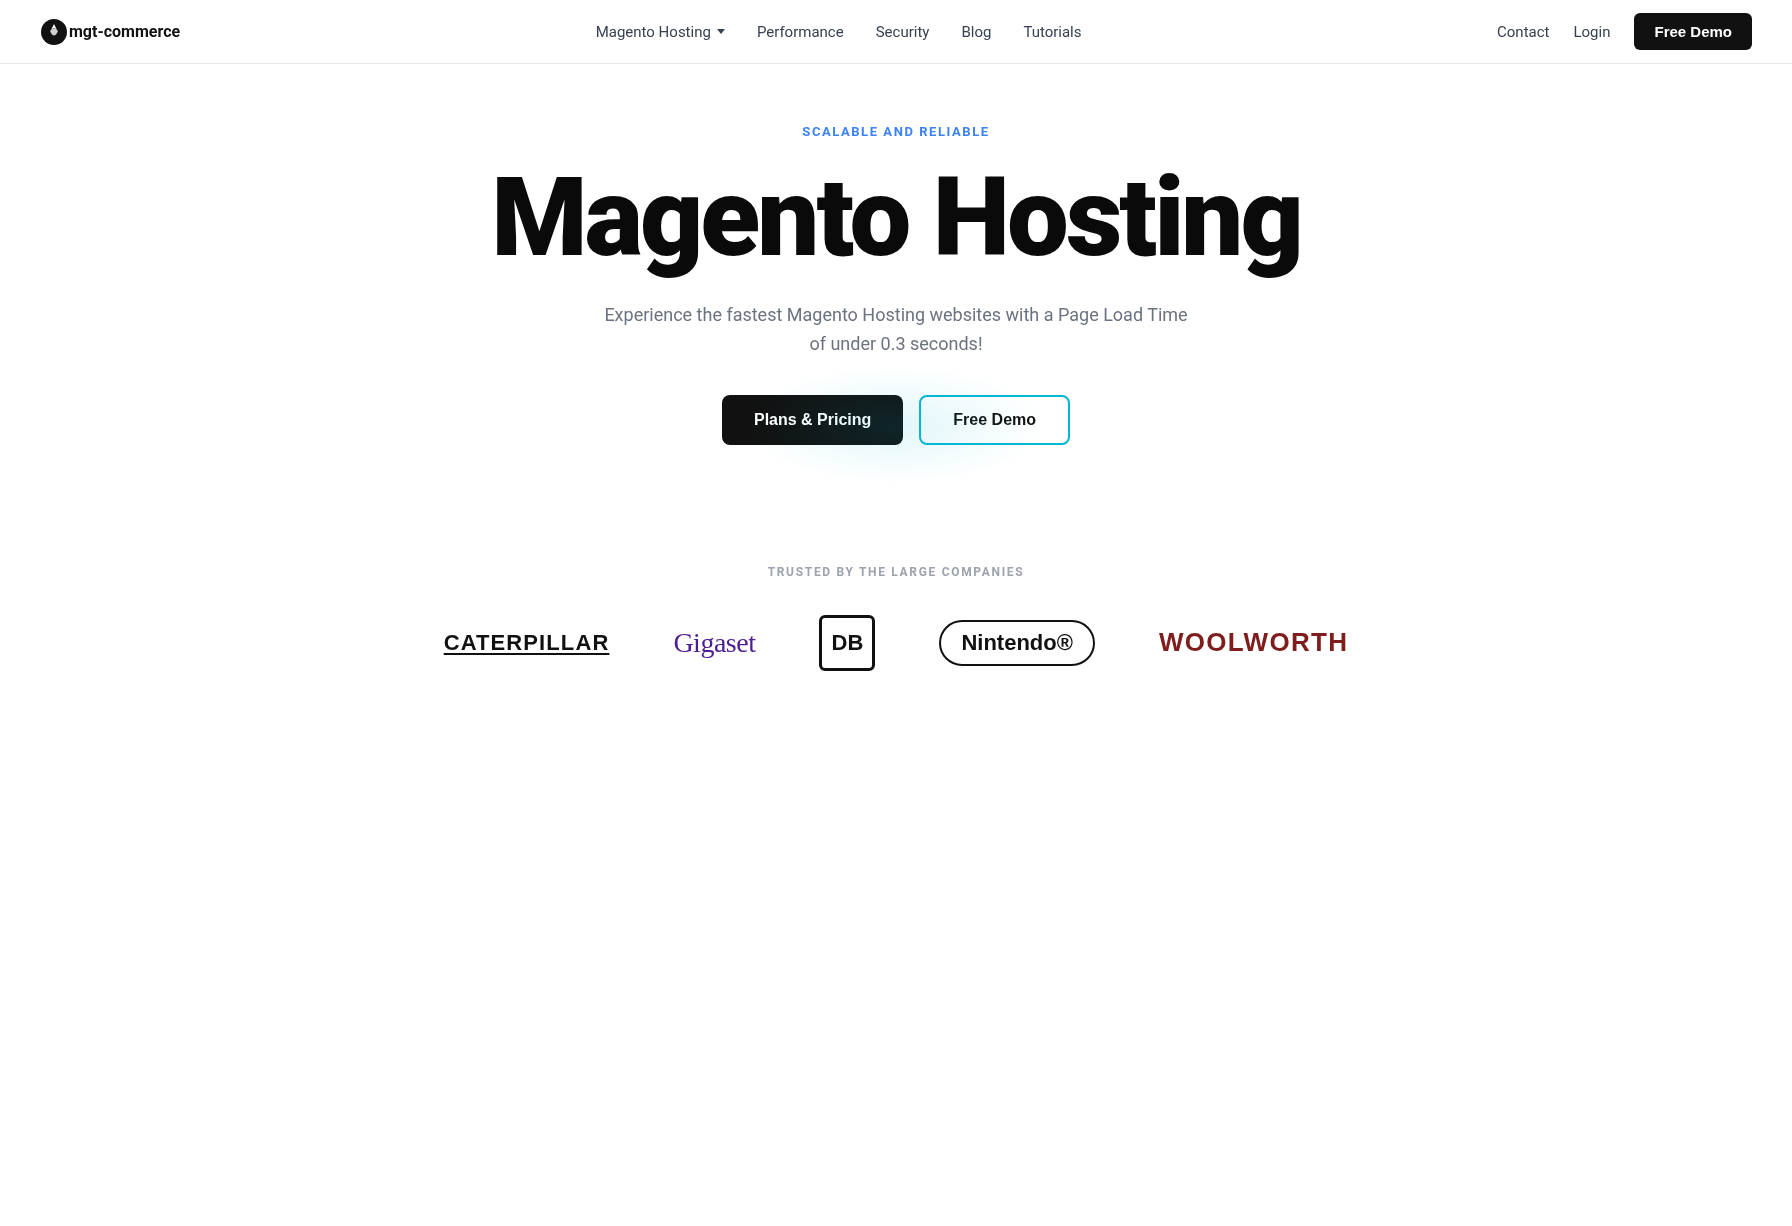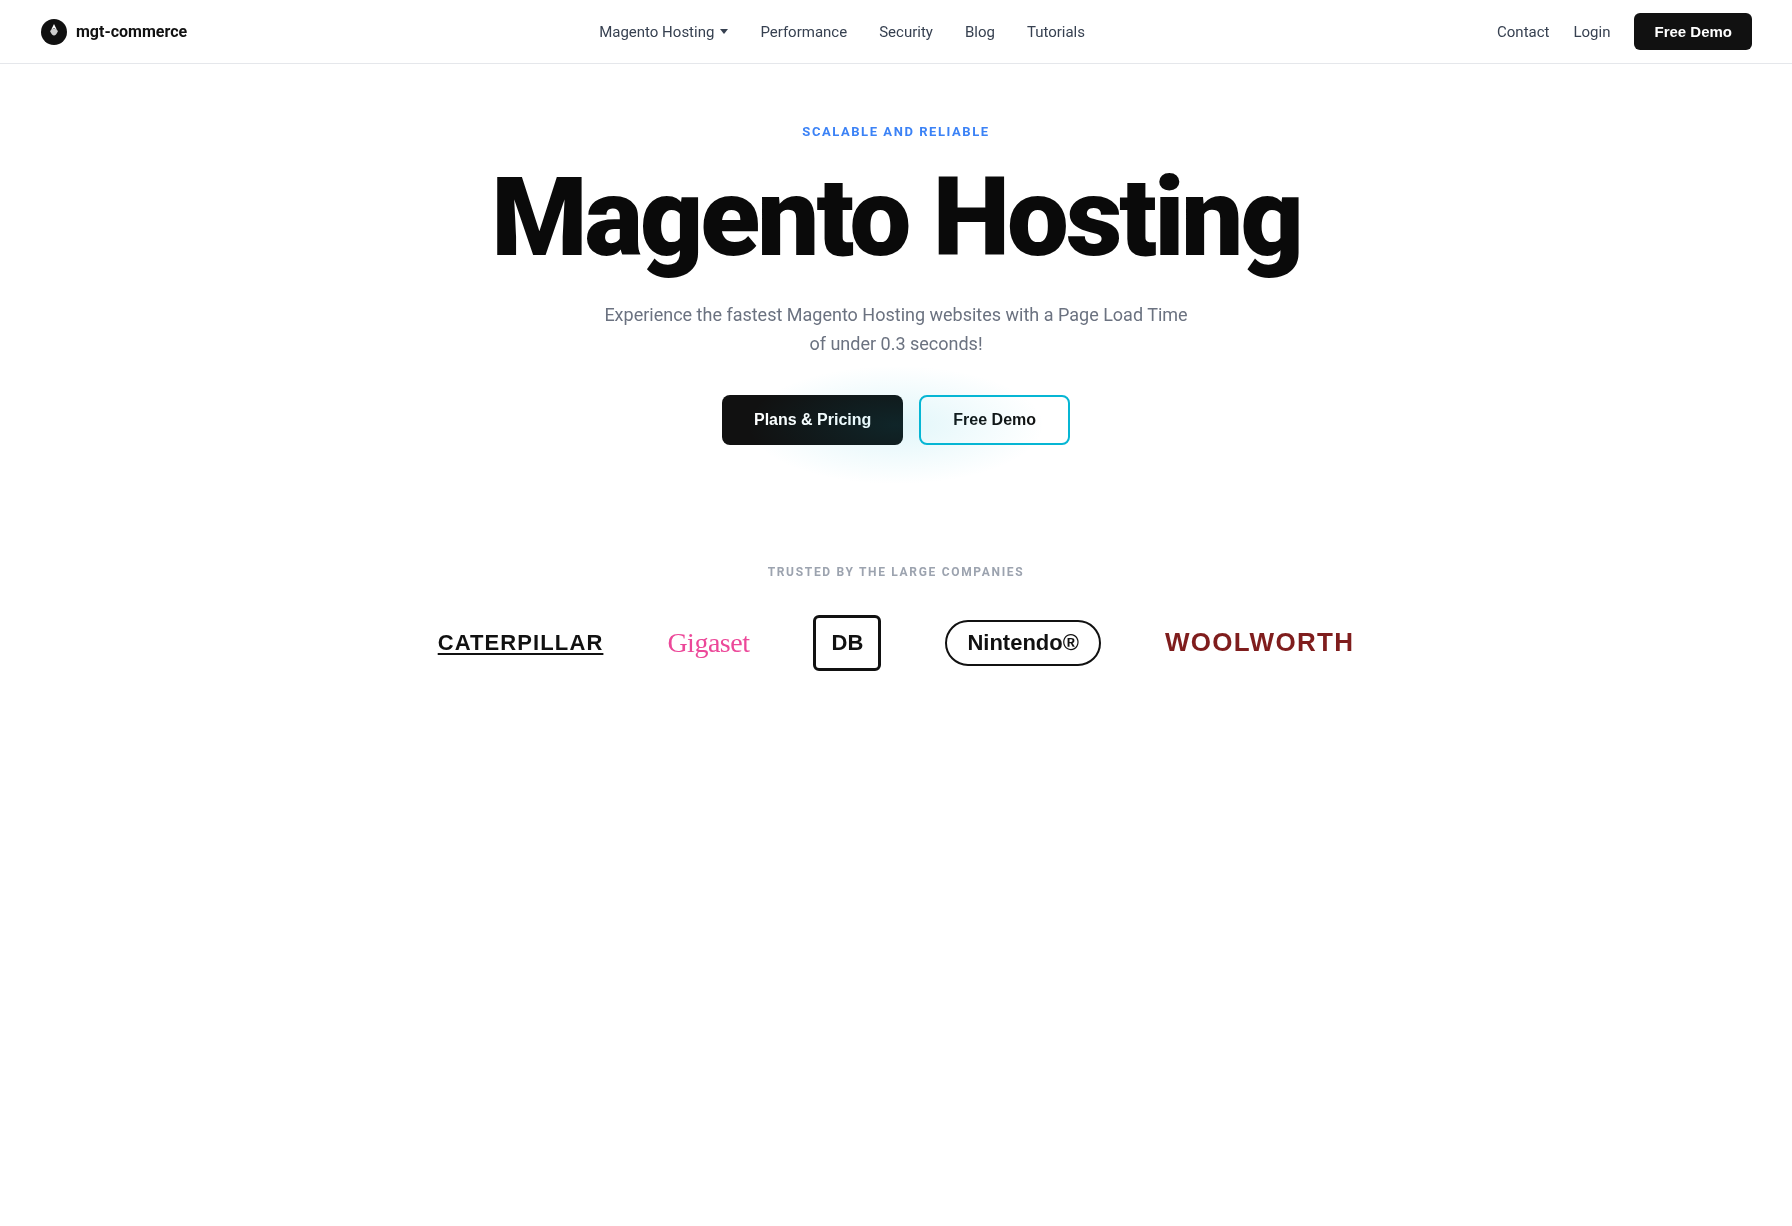--- a/index.html
+++ b/index.html
@@ -22,21 +22,21 @@
       justify-content: space-between;
       padding: 0 40px;
       height: 64px;
       border-bottom: 1px solid #e5e7eb;
       background: #fff;
     }
 
     .nav-logo {
       display: flex;
       align-items: center;
-      gap: 8px;
+      gap: 1px;
       font-weight: 700;
       font-size: 16px;
       color: #111;
       text-decoration: none;
       cursor: pointer;
     }
 
     .nav-logo-icon {
       width: 28px;
       height: 28px;
@@ -212,27 +212,27 @@
       letter-spacing: 0.05em;
       text-transform: uppercase;
       text-decoration: underline;
       text-decoration-thickness: 2px;
       text-underline-offset: 3px;
     }
 
     .logo-gigaset {
       font-size: 28px;
       font-weight: 400;
-      color: #ec4899;
+      color: #4c1d95;
       font-family: Georgia, serif;
       letter-spacing: -0.5px;
     }
 
     .logo-db {
-      width: 68px;
+      width: 56px;
       height: 56px;
       border: 3px solid #111;
       border-radius: 6px;
       display: flex;
       align-items: center;
       justify-content: center;
       font-size: 22px;
       font-weight: 900;
       color: #111;
       font-family: 'Arial Black', sans-serif;

